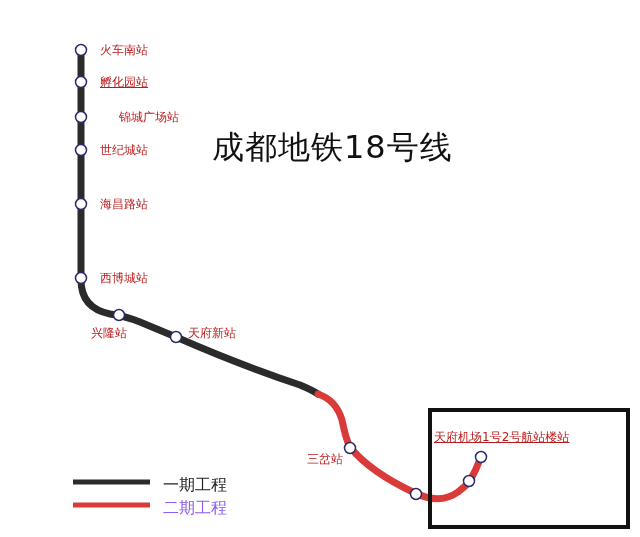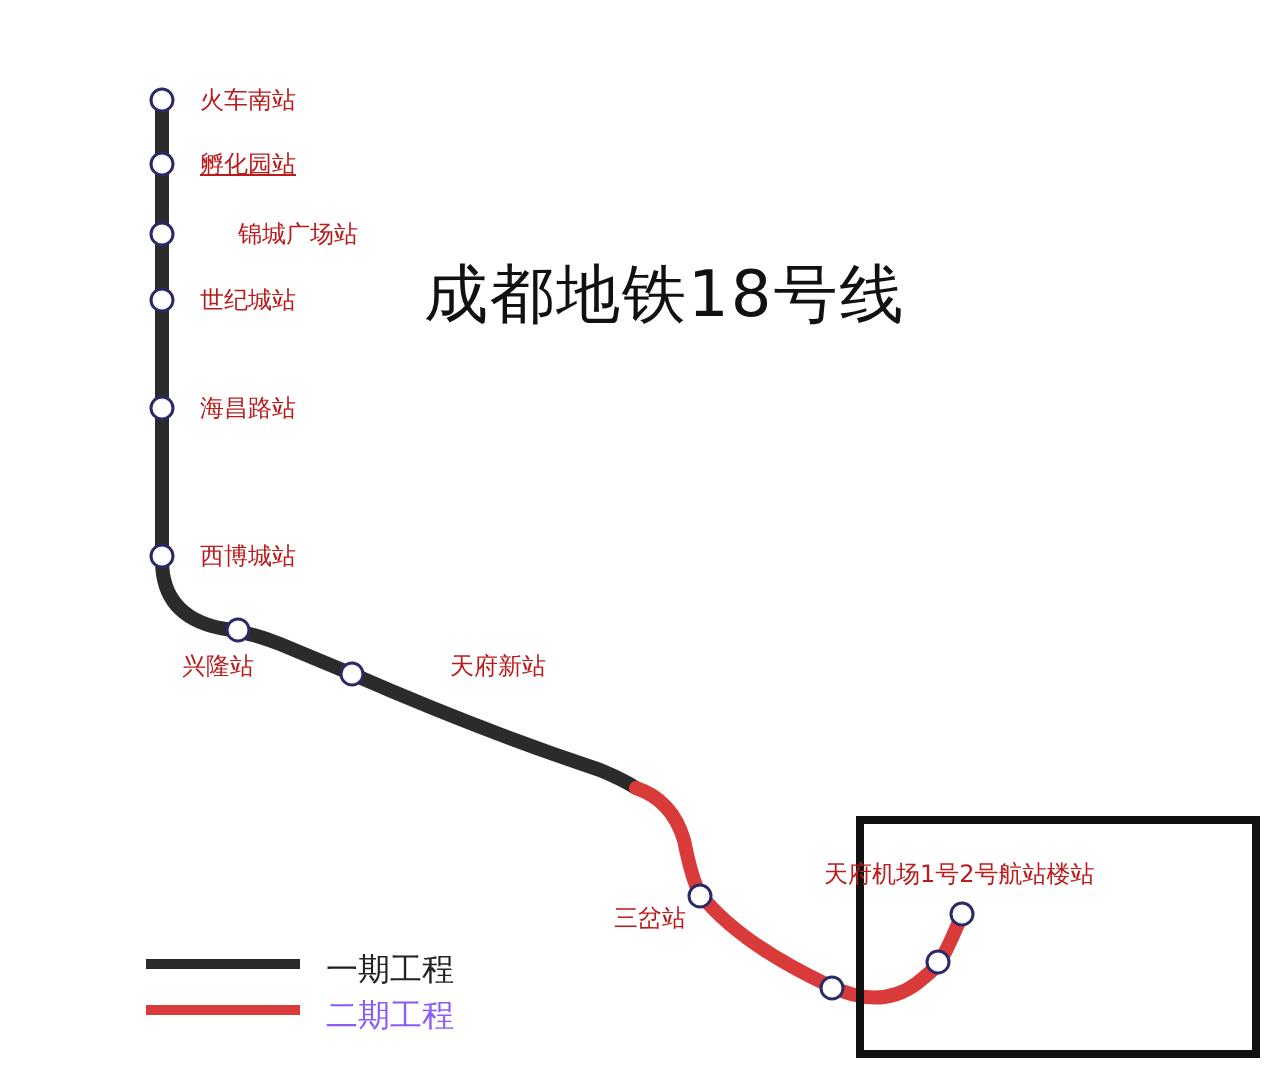--- a/index.html
+++ b/index.html
@@ -45,20 +45,20 @@
 
   <div class="title">成都地铁18号线</div>
 
   <div class="lbl" style="left:100px;top:43px;">火车南站</div>
   <div class="lbl" style="left:100px;top:75px;text-decoration:underline;">孵化园站</div>
   <div class="lbl" style="left:100px;top:110px;margin-left:19px;">锦城广场站</div>
   <div class="lbl" style="left:100px;top:143px;">世纪城站</div>
   <div class="lbl" style="left:100px;top:197px;">海昌路站</div>
   <div class="lbl" style="left:100px;top:271px;text-align:center;">西博城站</div>
   <div class="lbl" style="left:91px;top:326px;">兴隆站</div>
-  <div class="lbl" style="left:188px;top:326px;margin-left:37px;">天府新站</div>
+  <div class="lbl" style="left:188px;top:326px;">天府新站</div>
   <div class="lbl" style="left:307px;top:452px;">三岔站</div>
   <div class="lbl" style="left:366px;top:501px;margin-top:48px;">福田站</div>
-  <div class="lbl" style="left:412px;top:430px;">天府机场1号2号航站楼站</div>
+  <div class="lbl" style="left:434px;top:430px;text-decoration:underline;">天府机场1号2号航站楼站</div>
 
   <div class="legend-text" style="left:163px;top:475px;color:#222;">一期工程</div>
   <div class="legend-text" style="left:163px;top:498px;color:#8b5cf6;">二期工程</div>
 </div>
 
 </body></html>

